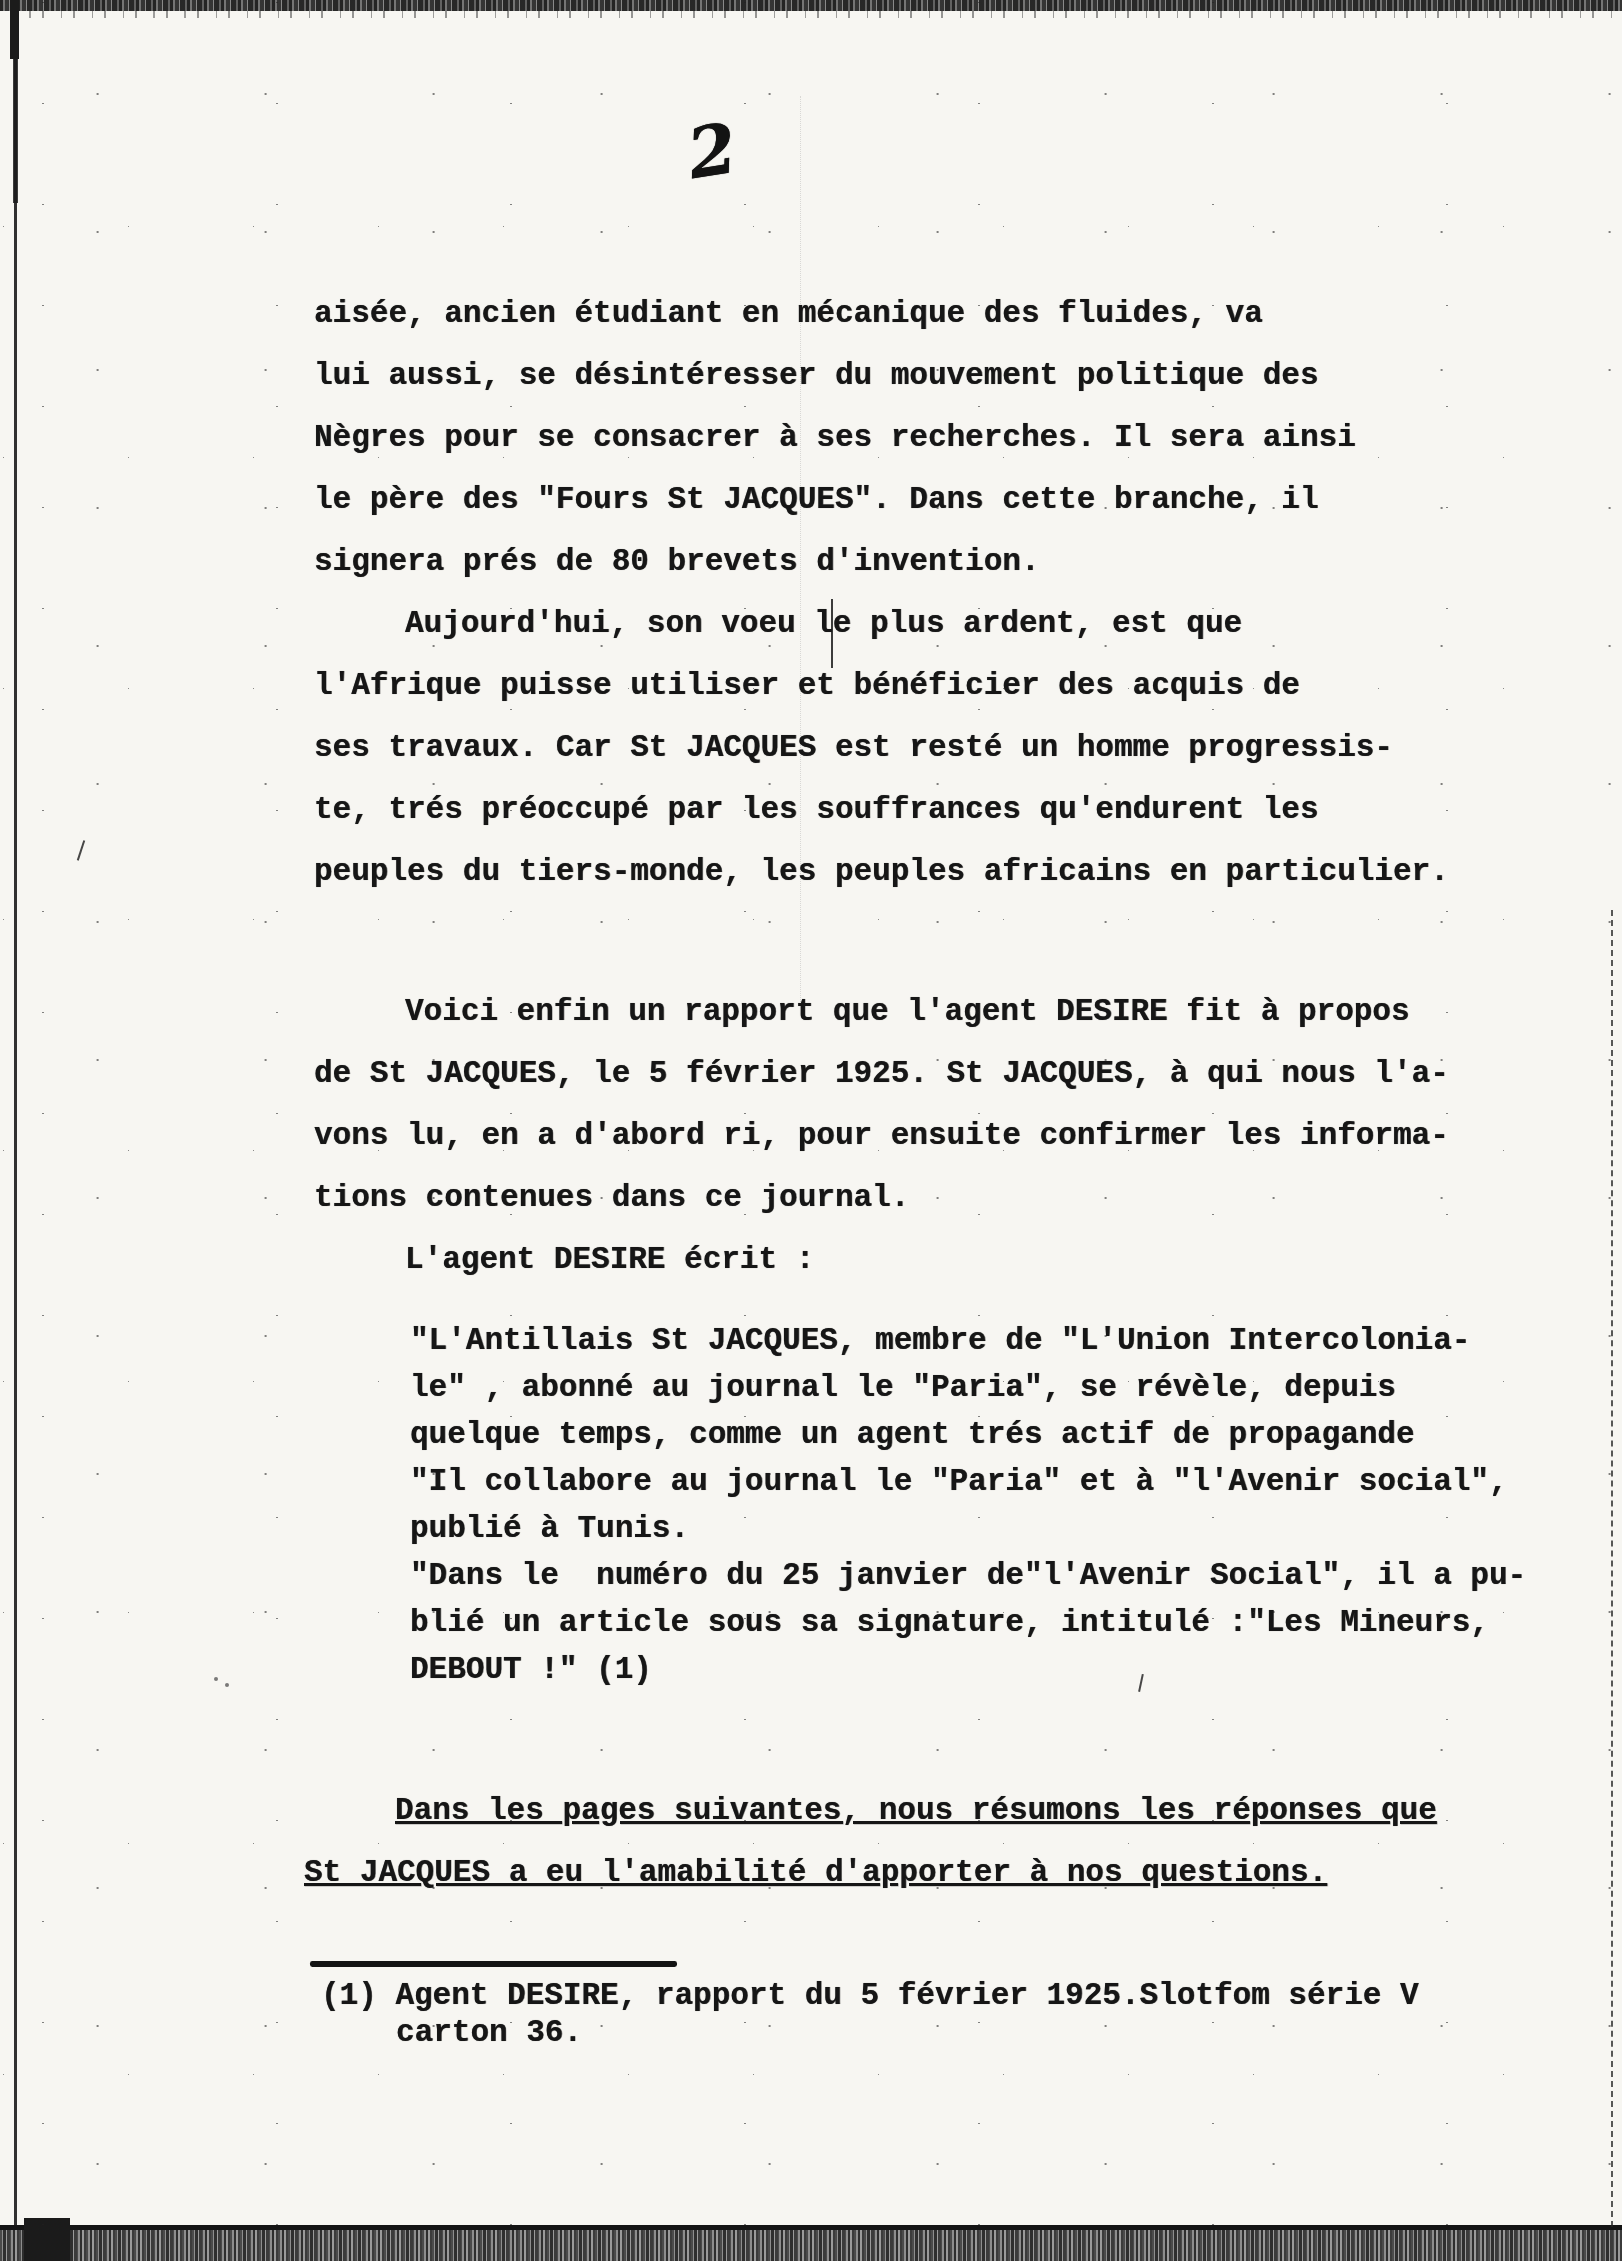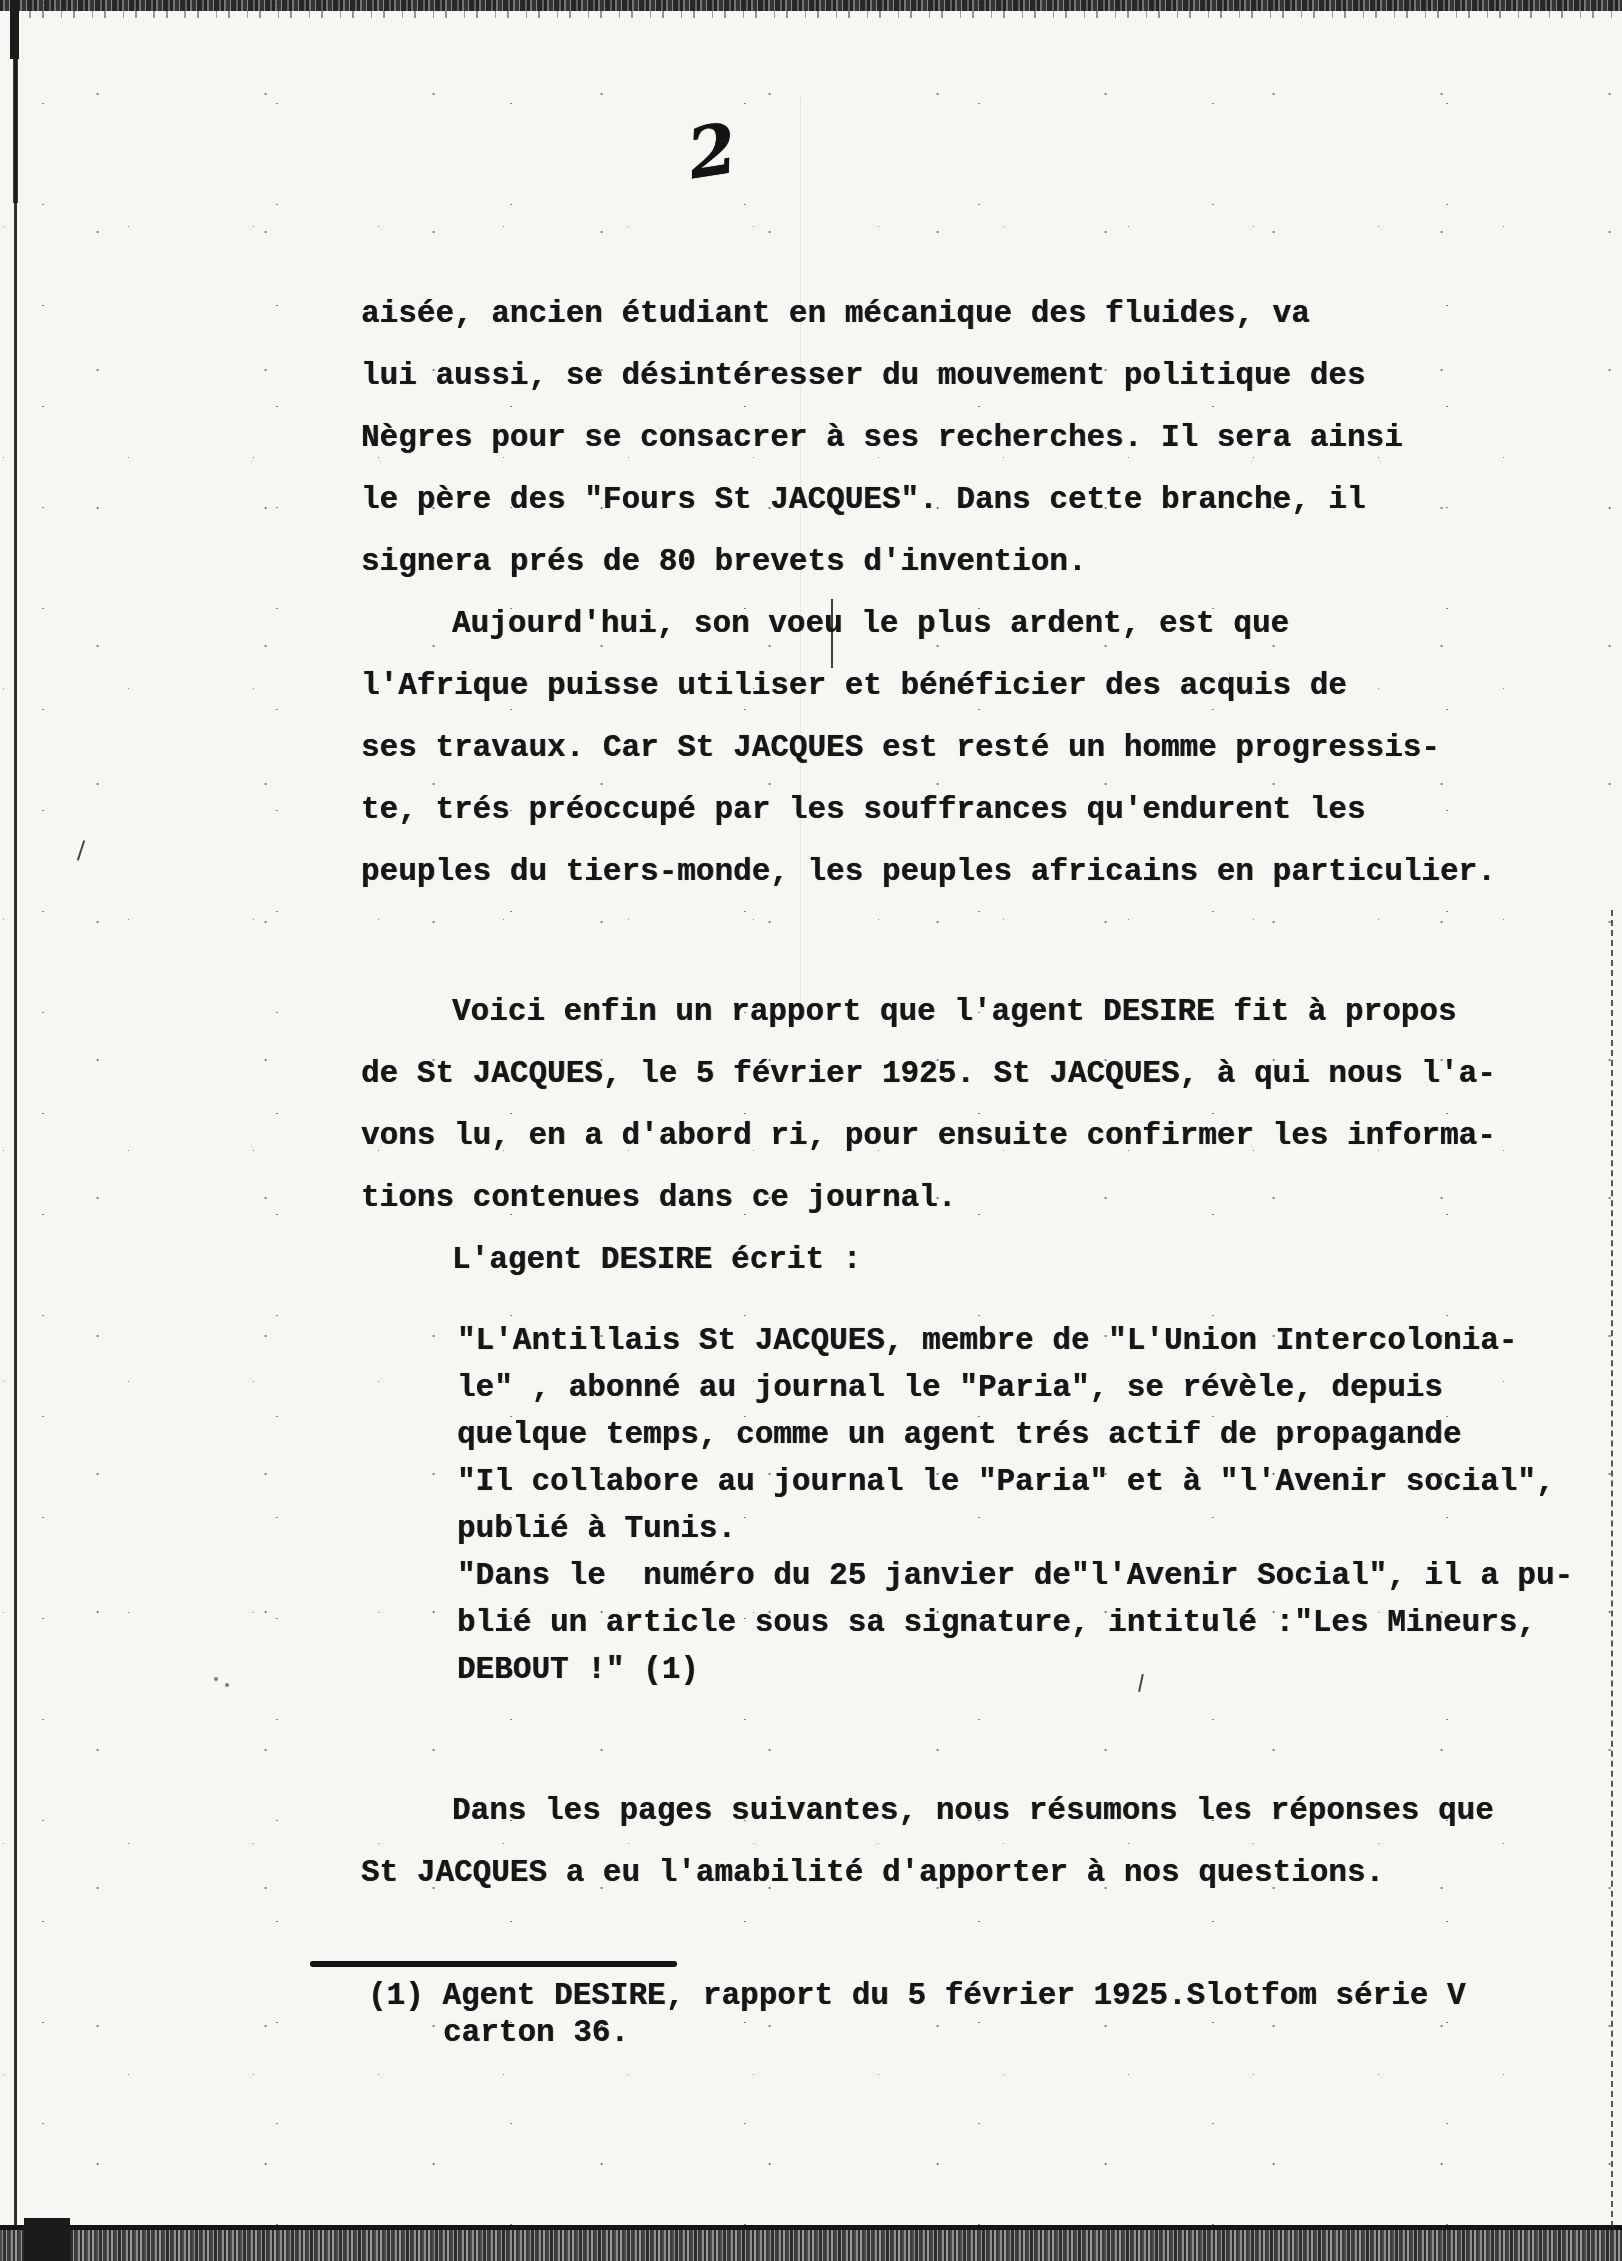--- a/index.html
+++ b/index.html
@@ -20,32 +20,31 @@
       radial-gradient(circle, #222 0.6px, transparent 1px);
     background-size:168px 138px, 125px 231px, 234px 101px;
     background-position:13.6px 25px, 66px 111px, 160px 53px;
   }
   .tline{
     position:relative;
     white-space:pre;
     font-weight:700;
     font-size:31px;
     text-shadow:0.6px 0.4px 0 rgba(10,10,10,.45), 0 0 0.8px rgba(20,20,20,.5);
-    margin-left:47px;
   }
   .sec{position:absolute;}
   .main .tline{line-height:62px;}
   .quote .tline{line-height:47px;}
   .foot .tline{line-height:37px;}
   .ind{padding-left:91px;}
   .ind2{padding-left:75px;}
   #p1{top:283px;left:314px;}
   #p2{top:981px;left:314px;}
   #qt{top:1317px;left:410px;}
-  #p3{top:1780px;left:314px;}
+  #p3{top:1780px;left:304px;text-decoration:underline;}
   #fnrule{position:absolute;top:1961px;left:310px;width:367px;height:6.4px;background:#141414;border-radius:2.4px;}
   #fn{top:1977px;left:321px;}
   
   #pagenum{
     position:absolute;top:110px;left:688px;
     font-family:"DejaVu Serif",serif;font-style:italic;font-weight:700;
     font-size:69px;color:#131313;transform:rotate(-9deg);
     text-shadow:0 0 0.8px #000;
   }
   

